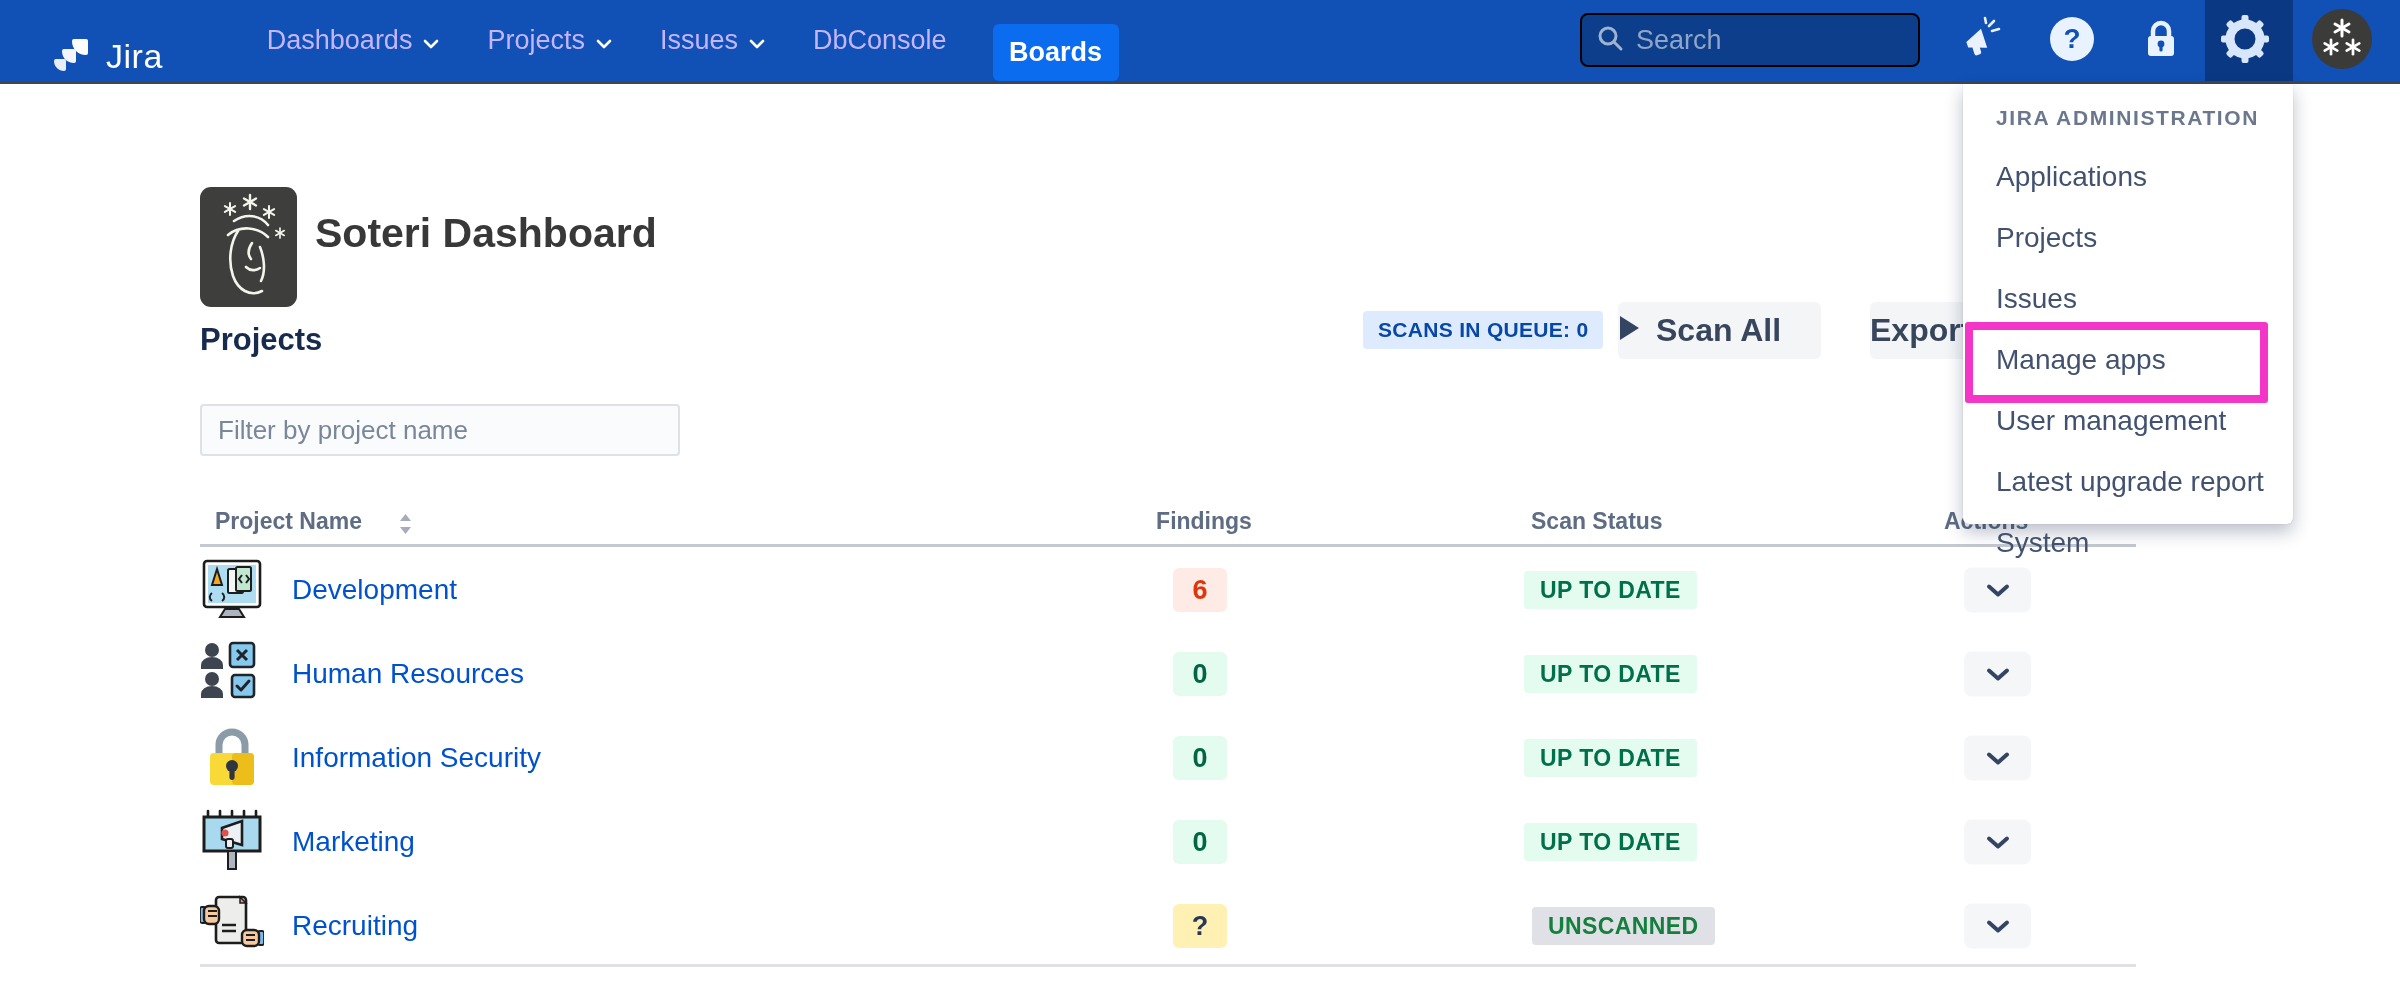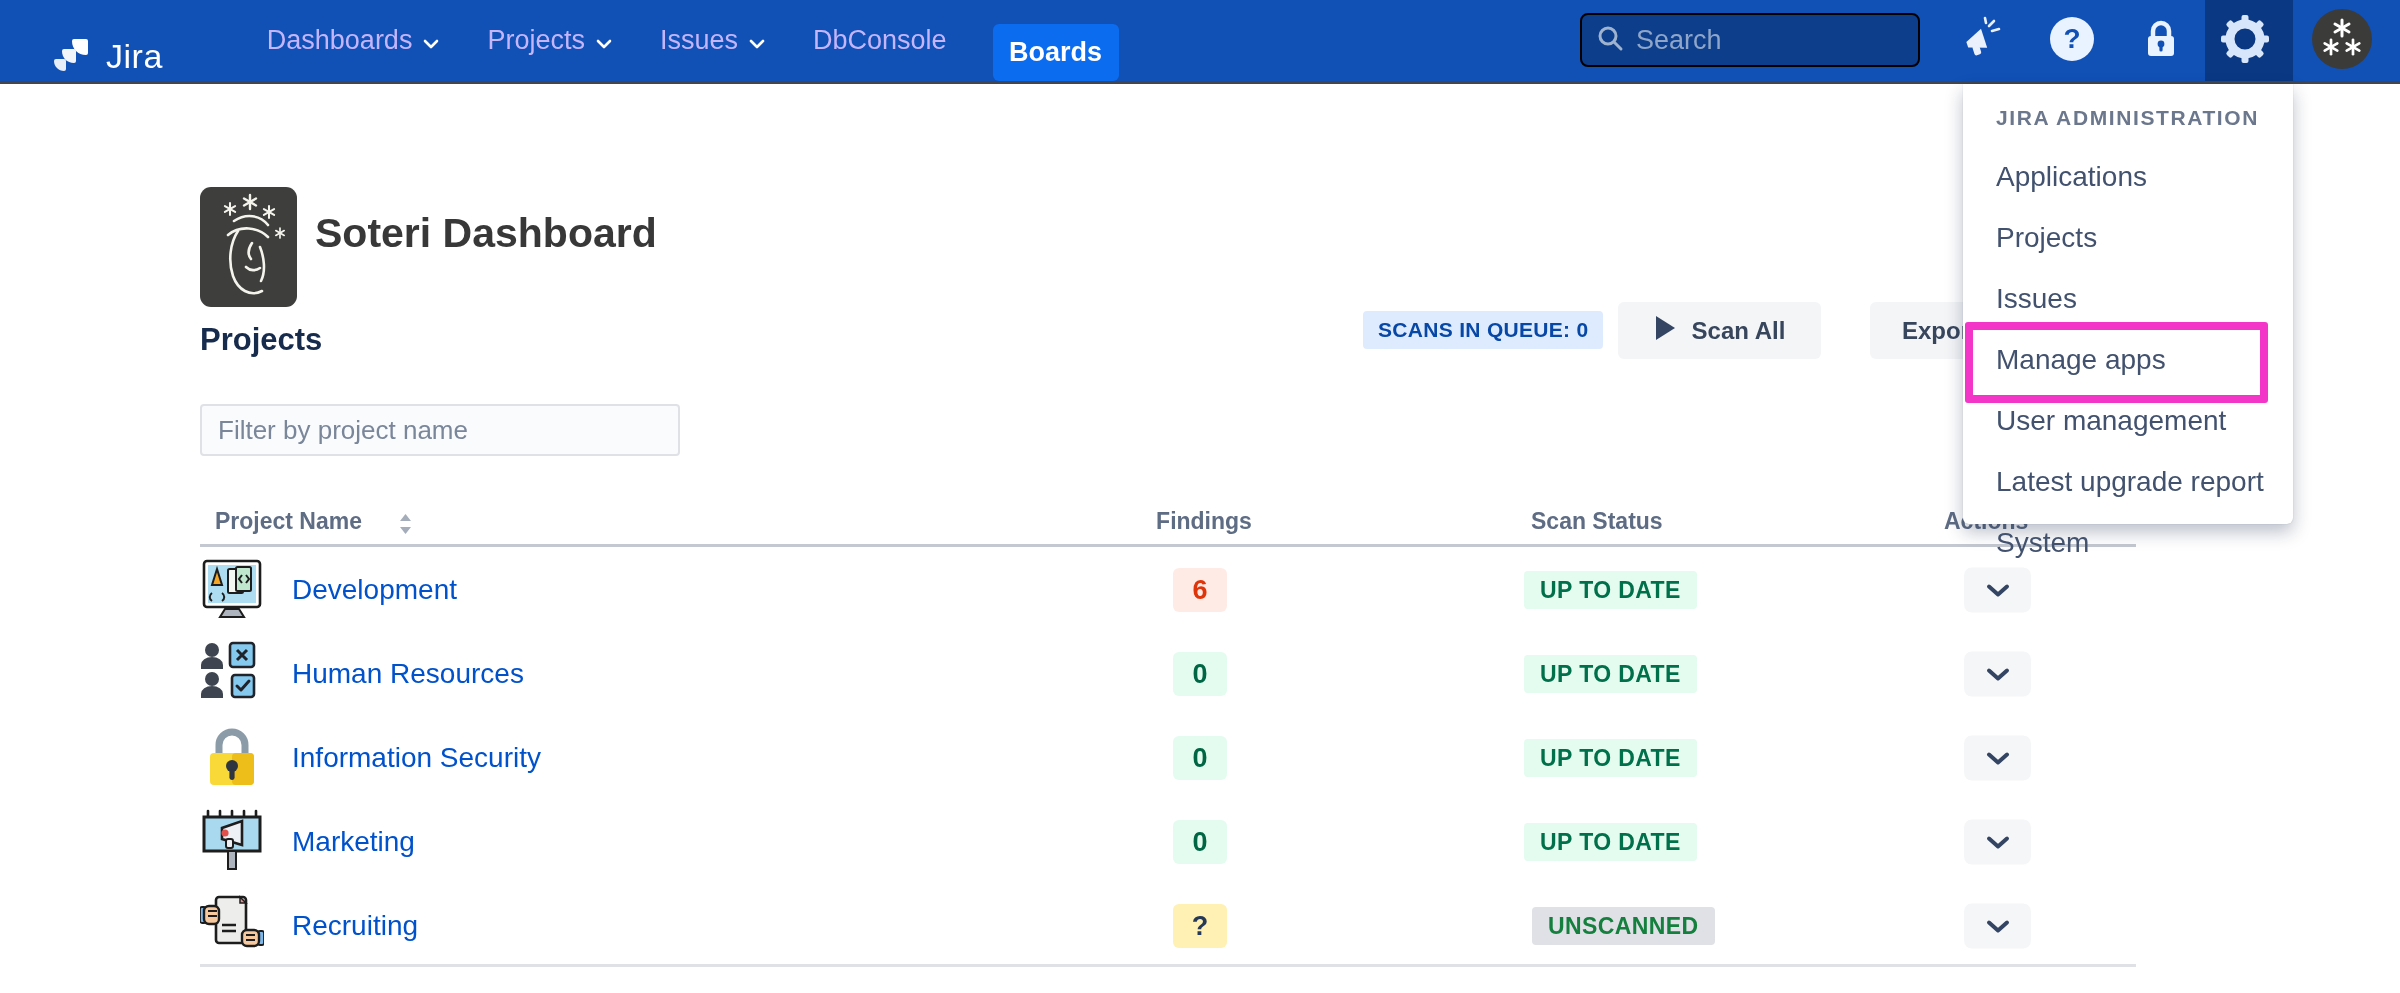--- a/index.html
+++ b/index.html
@@ -57,22 +57,22 @@
   .soteri-icon { position:absolute; left:200px; top:187px; width:97px; height:120px; }
   .page-title { position:absolute; left:315px; top:210px; font-size:41px; font-weight:bold; color:#383838; }
   .section-heading { position:absolute; left:200px; top:322px; font-size:31px; font-weight:bold; color:#172B4D; }
   .queue-badge {
     position:absolute; left:1363px; top:311px; height:38px; padding:0 15px;
     background:#DEEBFF; color:#0747A6; font-size:21px; font-weight:bold; letter-spacing:.3px;
     border-radius:4px; display:flex; align-items:center;
   }
   .btn-light {
     position:absolute; top:302px; height:57px; background:#F4F5F7; border:none; border-radius:6px;
-    font-family:inherit; font-size:24px; font-weight:600; color:#37465D; cursor:pointer;
-    display:flex; align-items:center; justify-content:center; gap:16px;
+    font-family:inherit; font-size:32px; font-weight:600; color:#37465D; cursor:pointer;
+    display:flex; align-items:center; gap:16px;
   }
   .scan-all { left:1618px; width:203px; }
   .export  { left:1870px; width:140px; }
   .filter-input {
     position:absolute; left:200px; top:404px; width:480px; height:52px;
     border:2px solid #DFE1E6; border-radius:4px; background:#FAFBFC;
     font-family:inherit; font-size:26px; color:#172B4D; padding:0 16px; outline:none;
   }
   .filter-input::placeholder { color:#7A869A; }
   

